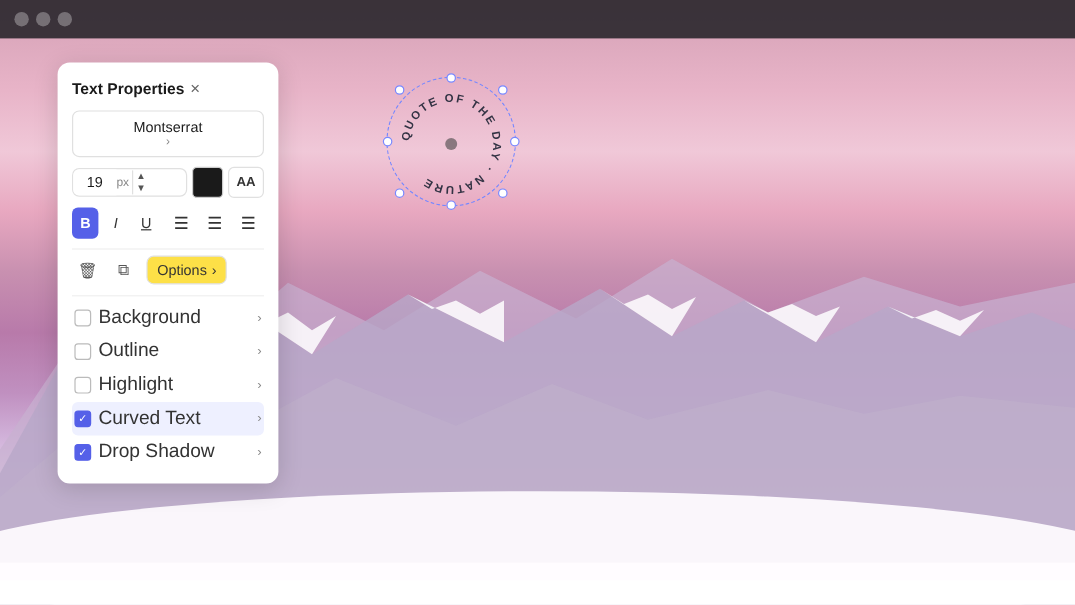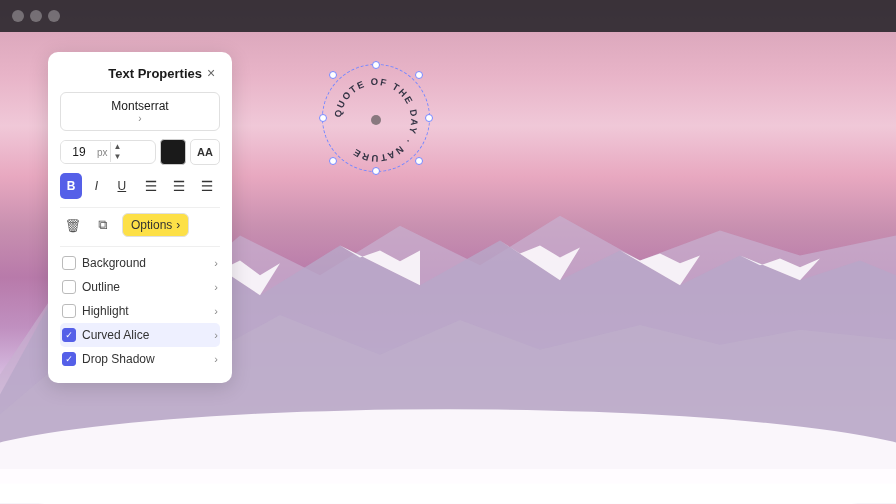--- a/index.html
+++ b/index.html
@@ -61,24 +61,23 @@
       left: 48px;
       width: 184px;
       background: #ffffff;
       border-radius: 10px;
       box-shadow: 0 4px 20px rgba(0,0,0,0.15);
       padding: 12px;
       z-index: 50;
     }
     .panel-header {
       display: flex;
-      justify-content: flex-end;
+      justify-content: flex-start;
       align-items: center;
       margin-bottom: 10px;
-      margin-left: 32px;
     }
     .panel-title {
       font-size: 13px;
       font-weight: 600;
       color: #1a1a1a;
     }
     .panel-close {
       width: 18px;
       height: 18px;
       cursor: pointer;
@@ -276,21 +275,21 @@
     .prop-checkbox.checked {
       background: #5560e8;
       border-color: #5560e8;
     }
     .prop-checkbox.checked::after {
       content: '✓';
       color: white;
       font-size: 9px;
     }
     .prop-label {
-      font-size: 12px;
+      font-size: 16px;
       color: #333;
     }
     .prop-chevron {
       font-size: 11px;
       color: #888;
     }
 
     
     .prop-row.active-row {
       background: #eef0ff;
@@ -522,21 +521,21 @@
       <div class="prop-row">
       <div class="prop-left">
         <div class="prop-checkbox "></div>
         <span class="prop-label">Highlight</span>
       </div>
       <span class="prop-chevron">›</span>
     </div>
       <div class="prop-row active-row">
       <div class="prop-left">
         <div class="prop-checkbox checked"></div>
-        <span class="prop-label">Curved Alice</span>
+        <span class="prop-label">Curved Text</span>
       </div>
       <span class="prop-chevron">›</span>
     </div>
       <div class="prop-row">
       <div class="prop-left">
         <div class="prop-checkbox checked"></div>
         <span class="prop-label">Drop Shadow</span>
       </div>
       <span class="prop-chevron">›</span>
     </div>

